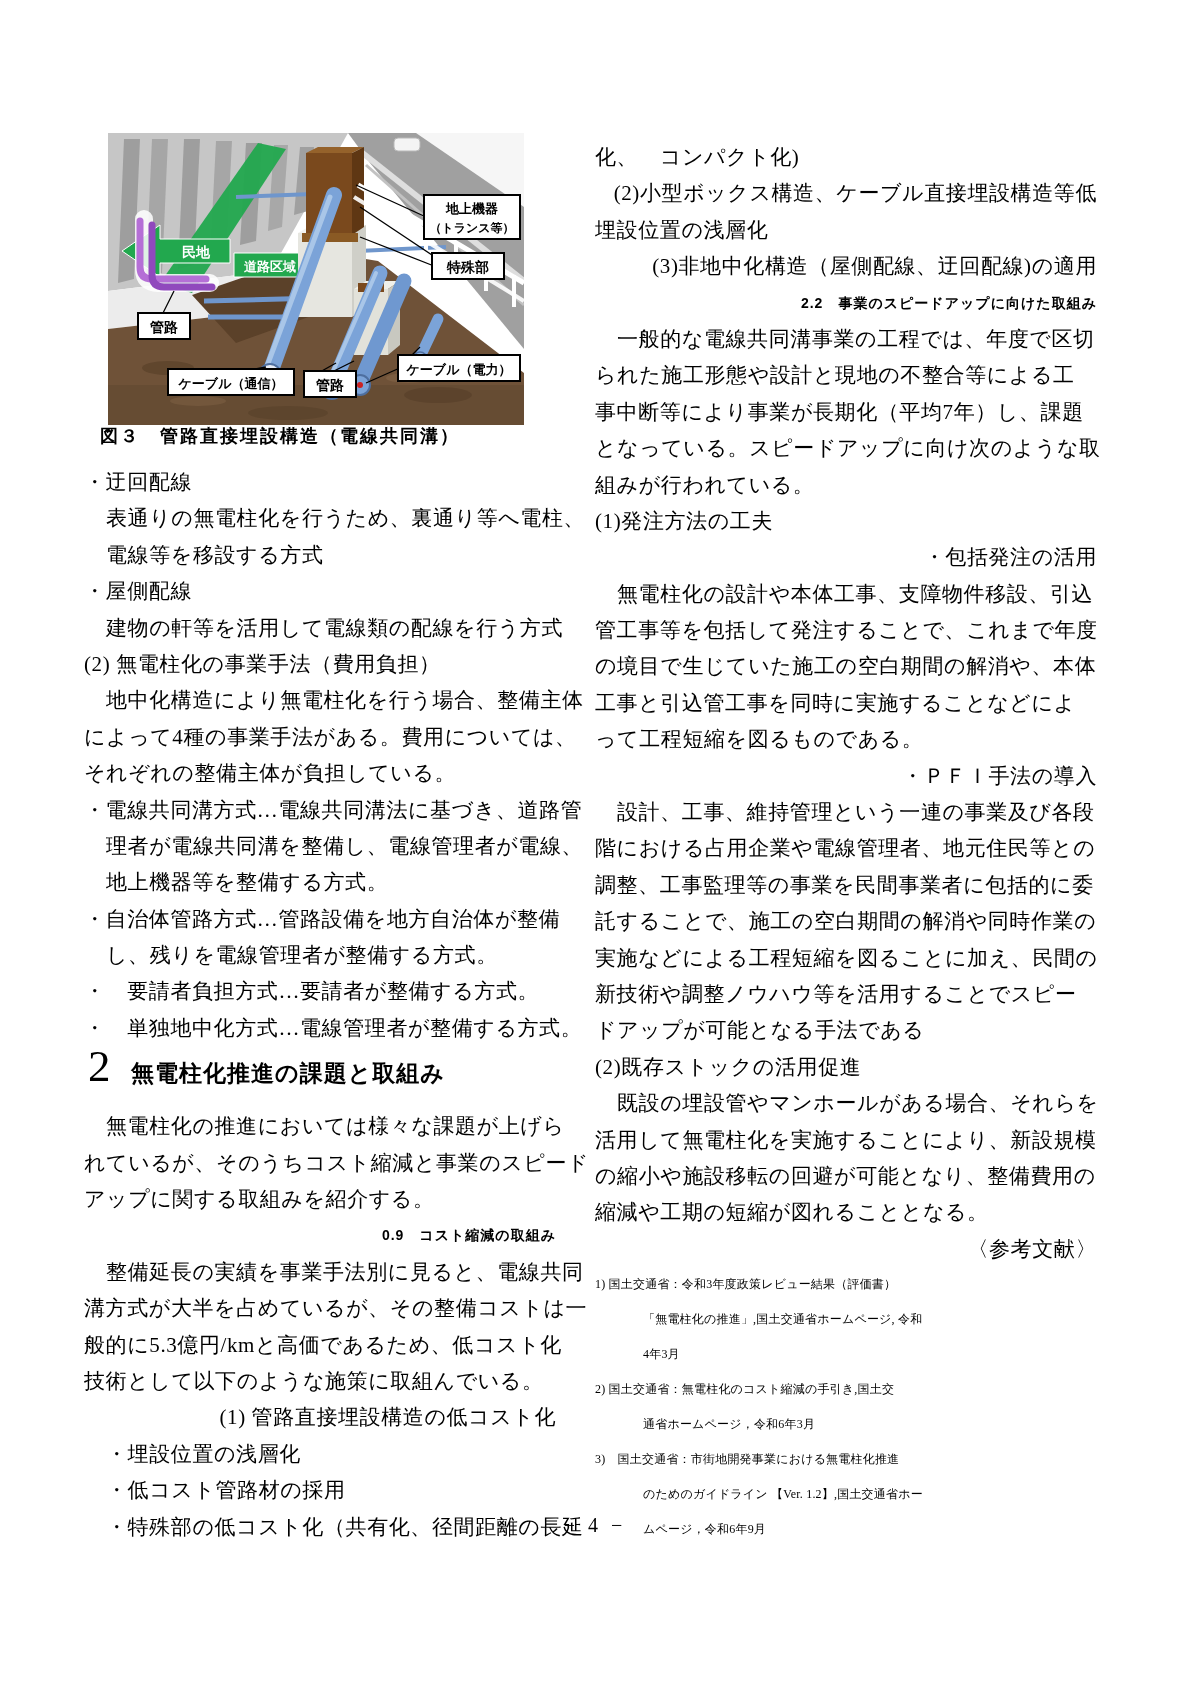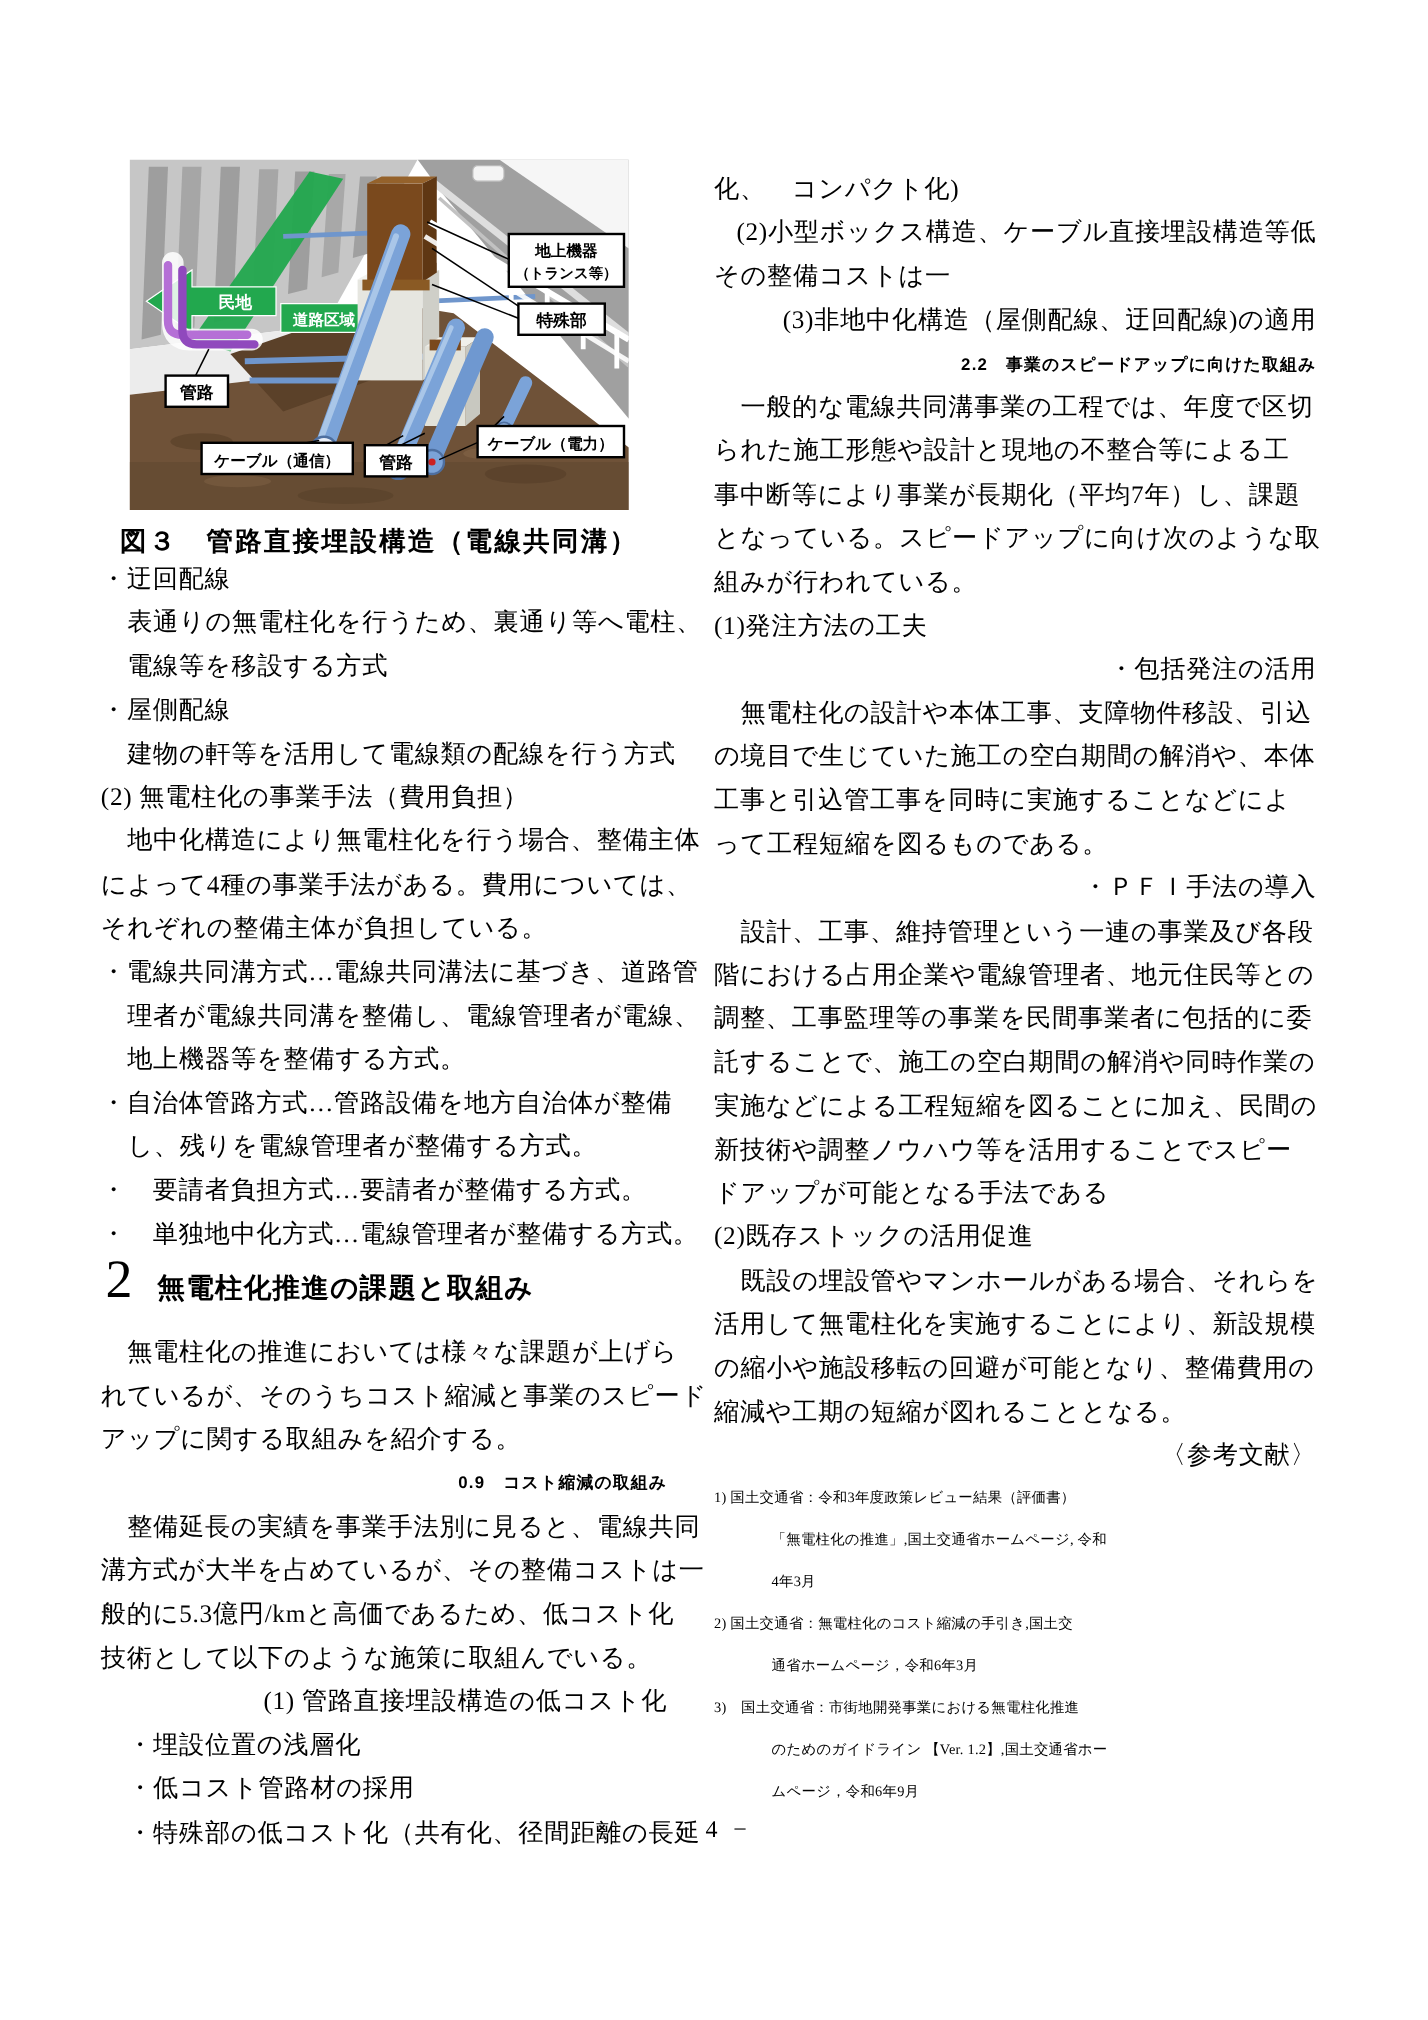--- a/index.html
+++ b/index.html
@@ -8,23 +8,23 @@
     background:#ffffff; color:#000;
     font-family:"Liberation Serif","DejaVu Serif",serif;
     overflow:hidden;
   }
   .page { position:absolute; inset:0; background:#fff; }
 
   .figure-wrap { position:absolute; left:108px; top:133px; width:416px; height:292px; }
   .figure-wrap svg { display:block; width:100%; height:100%; }
 
   .fig-caption {
-    position:absolute; left:100px; top:436px; width:430px;
+    position:absolute; left:100px; top:424px; width:430px;
     text-align:left; font-family:"Liberation Sans","DejaVu Sans",sans-serif;
-    font-weight:bold; font-size:22px; letter-spacing:2px; white-space:nowrap;
+    font-weight:bold; font-size:18px; letter-spacing:2px; white-space:nowrap;
   }
 
   .col { position:absolute; }
   .col-left  { left:84px; top:464px;  width:472px; }
   .col-right { left:556px; top:139px;  width:502px;margin-left:39px; }
 
   .line {
     font-size:21px; line-height:36.4px; height:36.4px;
     letter-spacing:0.6px; white-space:nowrap;
   }
@@ -241,31 +241,32 @@
       <div class="line body i0">般的に5.3億円/kmと高価であるため、低コスト化</div>
       <div class="line body i0">技術として以下のような施策に取組んでいる。</div>
       <div class="line body ih">(1) 管路直接埋設構造の低コスト化</div>
       <div class="line body i1">・埋設位置の浅層化</div>
       <div class="line body i1">・低コスト管路材の採用</div>
       <div class="line body i1">・特殊部の低コスト化（共有化、径間距離の長延</div>
     </div>
   <div id="col-right" class="col col-right">
       <div class="line body i0">化、　コンパクト化)</div>
       <div class="line body ih">(2)小型ボックス構造、ケーブル直接埋設構造等低</div>
-      <div class="line body i0">その整備コストは一</div>
+      <div class="line body i0">埋設位置の浅層化</div>
       <div class="line body ih">(3)非地中化構造（屋側配線、迂回配線)の適用</div>
       <div class="line h2 i0">2.2　事業のスピードアップに向けた取組み</div>
       <div class="line body i1">一般的な電線共同溝事業の工程では、年度で区切</div>
       <div class="line body i0">られた施工形態や設計と現地の不整合等による工</div>
       <div class="line body i0">事中断等により事業が長期化（平均7年）し、課題</div>
       <div class="line body i0">となっている。スピードアップに向け次のような取</div>
       <div class="line body i0">組みが行われている。</div>
       <div class="line body i0">(1)発注方法の工夫</div>
       <div class="line body ih">・包括発注の活用</div>
       <div class="line body i1">無電柱化の設計や本体工事、支障物件移設、引込</div>
+      <div class="line body i0">管工事等を包括して発注することで、これまで年度</div>
       <div class="line body i0">の境目で生じていた施工の空白期間の解消や、本体</div>
       <div class="line body i0">工事と引込管工事を同時に実施することなどによ</div>
       <div class="line body i0">って工程短縮を図るものである。</div>
       <div class="line body ih">・ＰＦＩ手法の導入</div>
       <div class="line body i1">設計、工事、維持管理という一連の事業及び各段</div>
       <div class="line body i0">階における占用企業や電線管理者、地元住民等との</div>
       <div class="line body i0">調整、工事監理等の事業を民間事業者に包括的に委</div>
       <div class="line body i0">託することで、施工の空白期間の解消や同時作業の</div>
       <div class="line body i0">実施などによる工程短縮を図ることに加え、民間の</div>
       <div class="line body i0">新技術や調整ノウハウ等を活用することでスピー</div>

